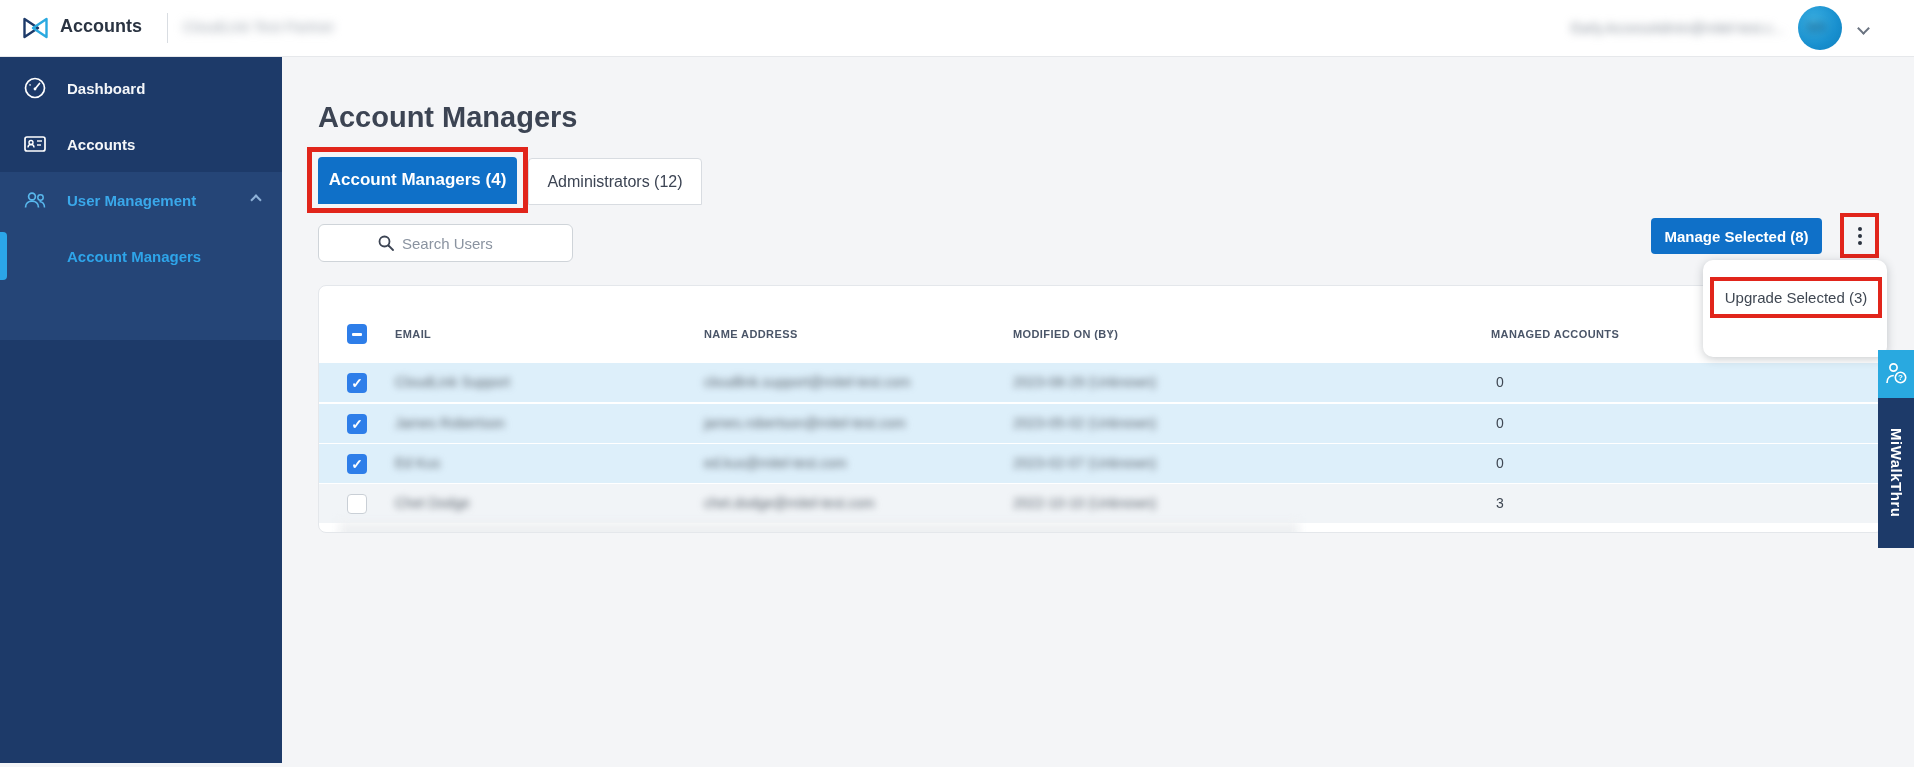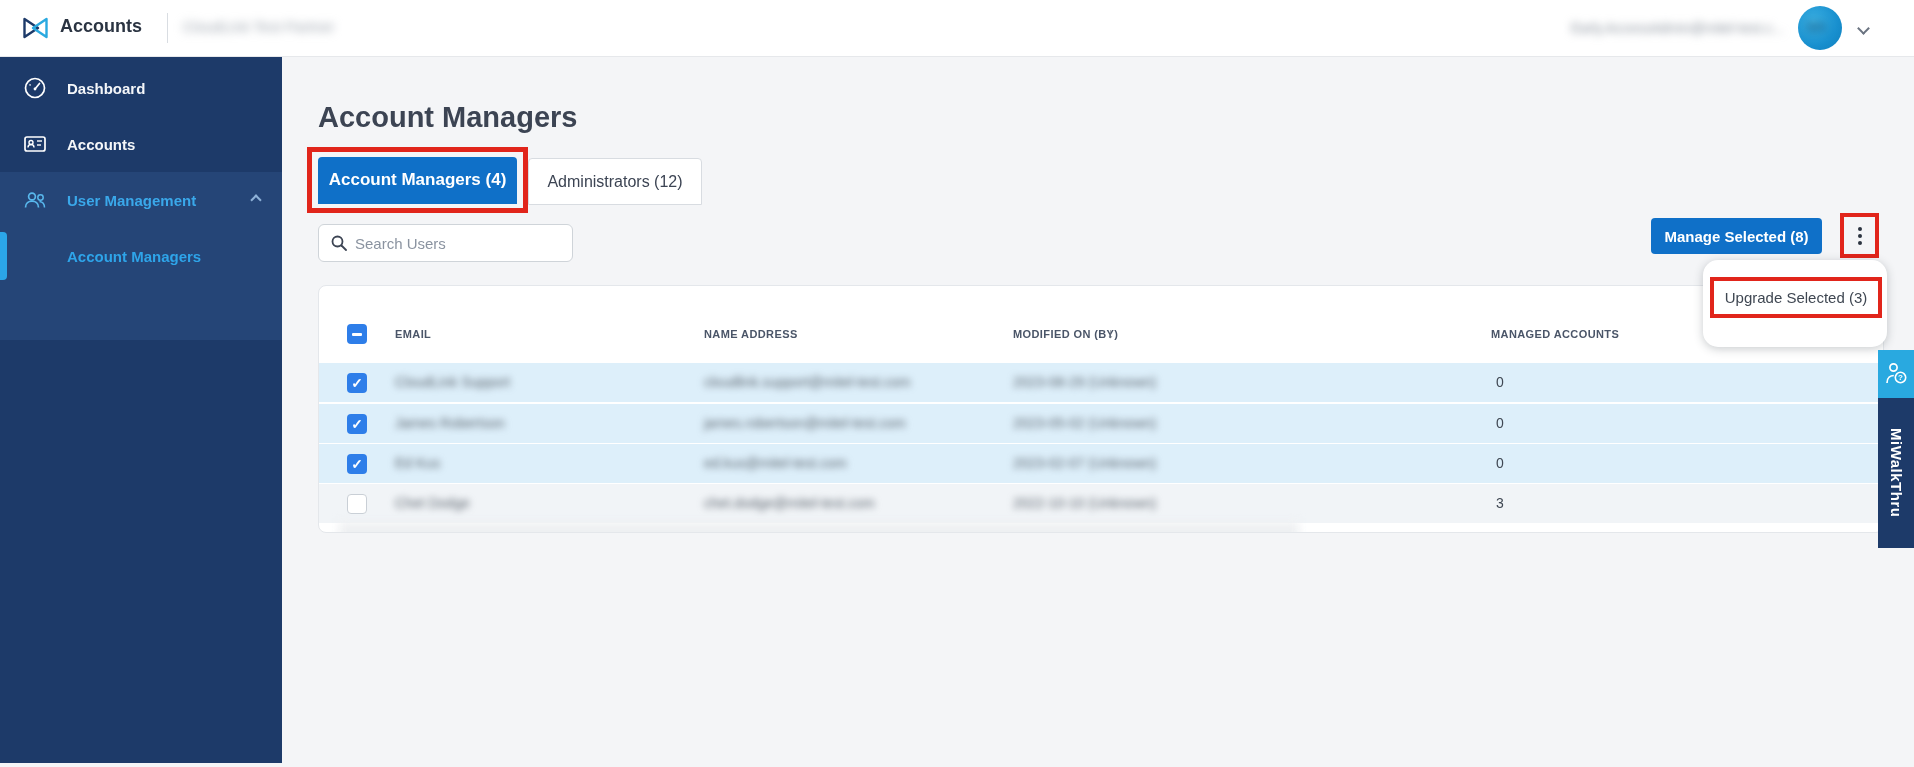--- a/index.html
+++ b/index.html
@@ -57,40 +57,40 @@
   .tab-active { width:199px; height:47px; background:#0f70c8; color:#ffffff;
     font-size:17px; font-weight:700; border:none; border-radius:4px 4px 0 0;
     cursor:pointer; font-family:"Liberation Sans",sans-serif; }
   .tab-inactive { position:absolute; left:246px; top:101px; width:174px;
     height:47px; background:#ffffff; color:#3c4453; font-size:16px;
     border:1px solid #d8dce1; border-radius:4px 4px 0 0; cursor:pointer;
     font-family:"Liberation Sans",sans-serif; }
 
   .search-wrap { position:absolute; left:36px; top:167px; width:255px;
     height:38px; background:#ffffff; border:1px solid #cfd4d9;
-    border-radius:6px; display:flex; align-items:center; }
+    border-radius:6px; display:flex; align-items:center;padding-left:47px; }
   .search-icon { margin-left:12px; width:16px; height:16px; flex:0 0 auto; }
   .search-input { border:none; outline:none; background:transparent;
     margin-left:8px; width:200px; font-size:15px; color:#3c4453;
     font-family:"Liberation Sans",sans-serif; }
   .search-input::placeholder { color:#8a93a0; }
 
   .manage-btn { position:absolute; left:1369px; top:161px; width:171px;
     height:36px; background:#0f70c8; color:#ffffff; font-size:15px;
     font-weight:700; border:none; border-radius:4px; cursor:pointer;
     font-family:"Liberation Sans",sans-serif; z-index:6; }
   .kebab-highlight { position:absolute; left:1558px; top:156px; width:39px;
     height:45px; border:4px solid #e1251b; display:flex; align-items:center;
     justify-content:center; z-index:6; }
   .kebab { display:flex; flex-direction:column; gap:3px; cursor:pointer;
     padding:4px; }
   .kebab .dot { width:4px; height:4px; border-radius:50%; background:#2b3340; }
 
   .dropdown { position:absolute; left:1421px; top:203px; width:184px;
-    height:87px; background:#ffffff; border-radius:15px;
+    height:97px; background:#ffffff; border-radius:10px;
     box-shadow:0 2px 10px rgba(40,50,60,0.25); z-index:15; }
   .dropdown-highlight { position:absolute; left:7px; top:17px; width:172px;
     height:41px; border:4px solid #e1251b; display:flex; align-items:center;
     justify-content:center; }
   .dropdown-item { font-size:15px; color:#3f4752; white-space:nowrap;
     cursor:pointer; }
 
   
   .card { position:absolute; left:36px; top:228px; width:1566px; height:248px;
     background:#ffffff; border:1px solid #e4e7eb; border-radius:8px;

